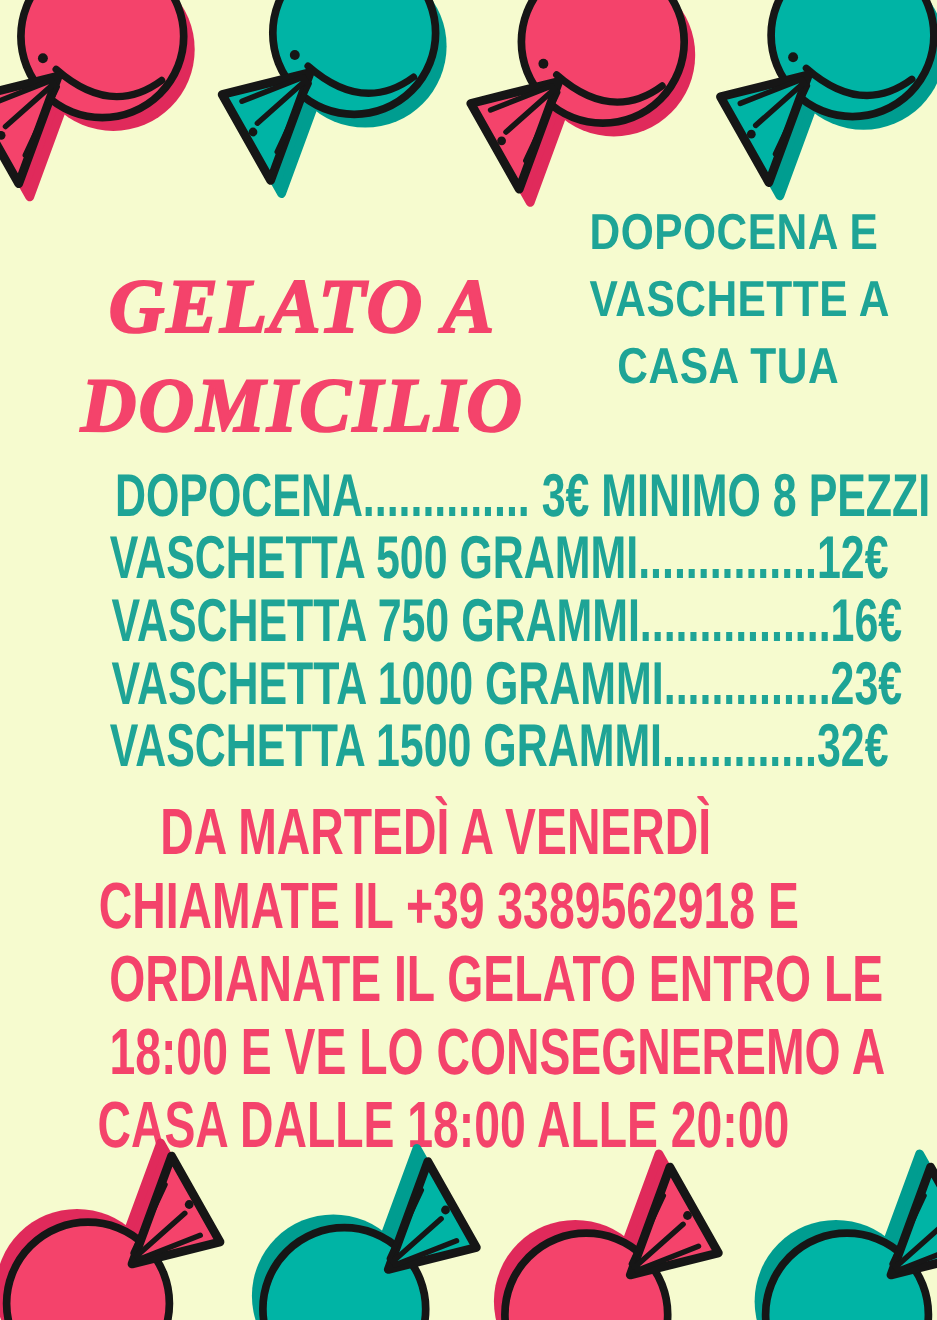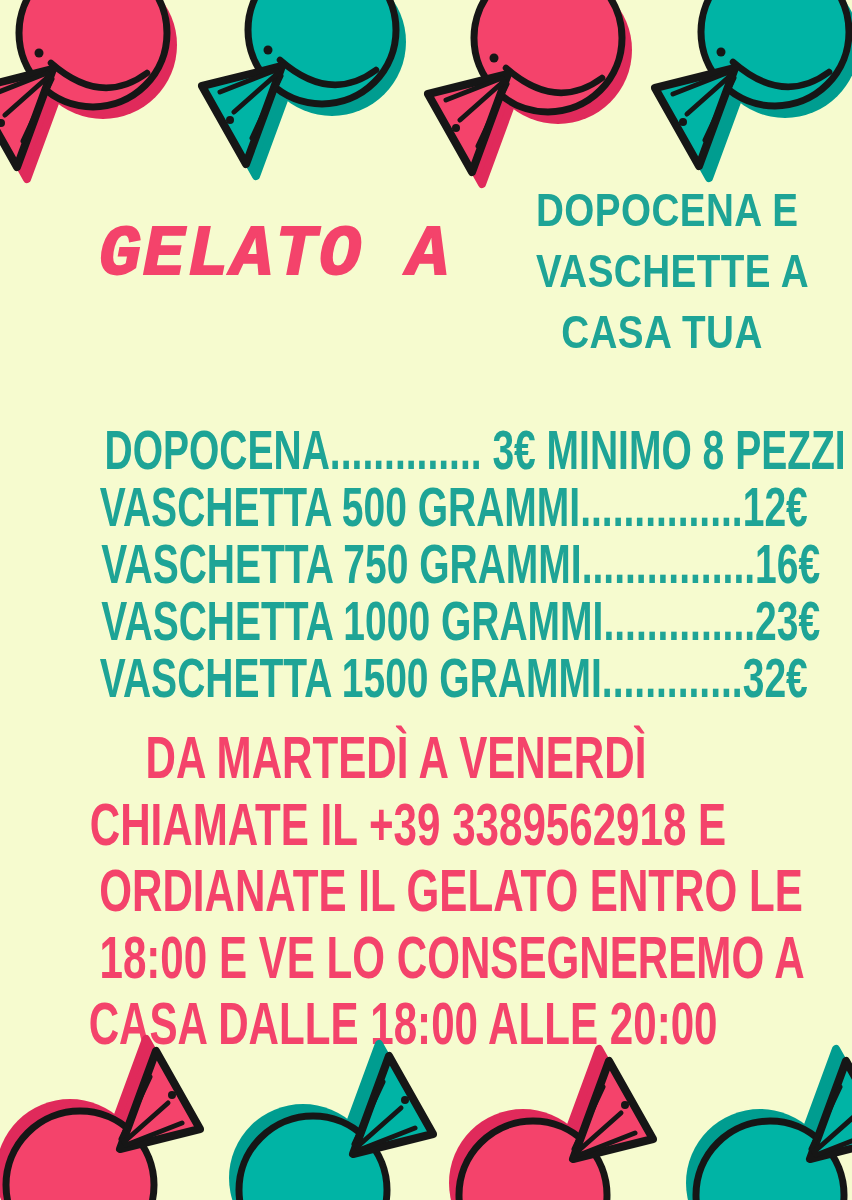--- a/index.html
+++ b/index.html
@@ -24,23 +24,23 @@
   .c2{left:190px;top:-54px;}
   .c3{left:416px;top:-46px;}
   .c4{left:643px;top:-52px;}
   .c5{left:-18px;top:1019px;}
   .c6{left:215px;top:1024px;}
   .c7{left:435px;top:1029px;}
   .c8{left:672px;top:1029px;}
   
   .title{
     position:absolute;
-    left:20px;top:164px;width:510px;
+    left:20px;top:188px;width:510px;
     text-align:center;
-    font-family:Liberation Mono, monospace;
+    font-family:Liberation Serif, serif;
     font-style:italic;
     font-weight:bold;
     font-size:70px;
     line-height:90px;
     letter-spacing:2px;
     -webkit-text-stroke:2px currentColor;
     white-space:nowrap;
   }
   .title span{display:block;}
   
@@ -120,20 +120,21 @@
     </svg>
   <svg class="candy c3" viewBox="0 0 230 250" style="--candy: #F4436B; --candy-shadow: #E02A5B;">
       <use href="#candy-shape"></use>
     </svg>
   <svg class="candy c4" viewBox="0 0 230 250" style="--candy: #00B4A5; --candy-shadow: #009D90;">
       <use href="#candy-shape"></use>
     </svg>
 
   <h1 class="title" style="color: rgb(244, 67, 107);">
     <span>GELATO A</span>
+    <span>DOMICILIO</span>
   </h1>
 
   <div class="subtitle" style="color: rgb(30, 164, 150);">
     <span>DOPOCENA E</span>
     <span>VASCHETTE A</span>
     <span>CASA TUA</span>
   </div>
 
   <section class="prices" style="color: rgb(30, 164, 150);">
     <div class="price-line">DOPOCENA.............. 3€ MINIMO 8 PEZZI</div>

